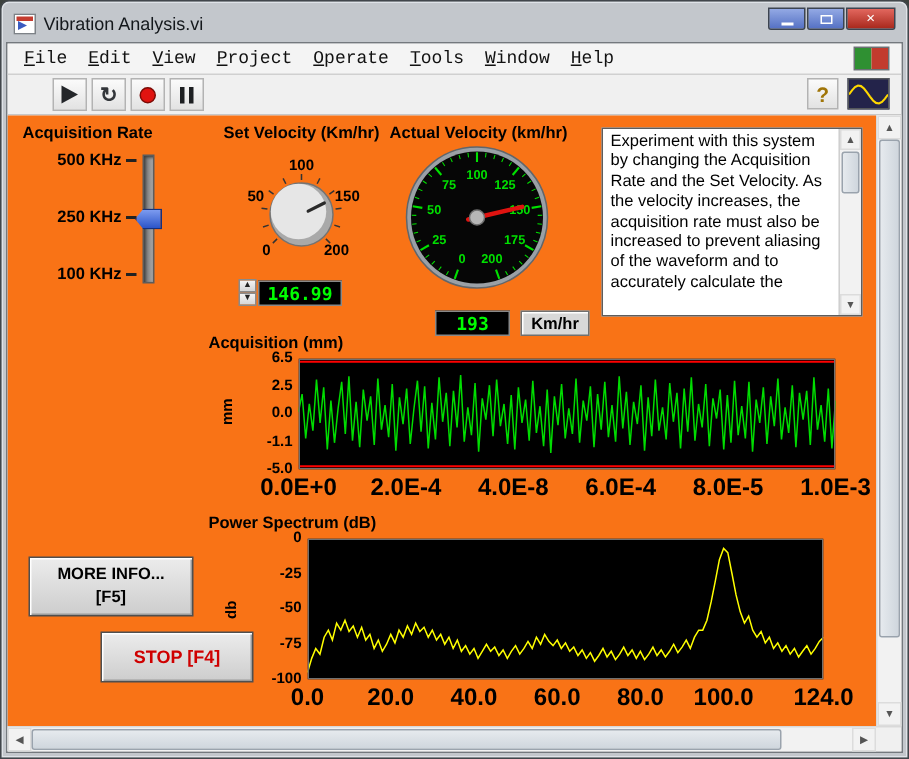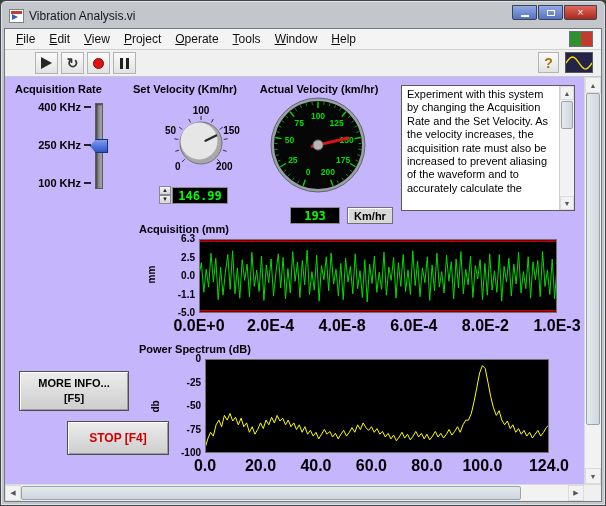--- a/index.html
+++ b/index.html
@@ -16,40 +16,40 @@
   .winbtns{display:flex;gap:1px;align-self:flex-start;margin-top:1px;}
   .winbtn{width:25px;height:15px;border:1px solid #3c4450;border-radius:0 0 2px 2px;
           display:flex;align-items:center;justify-content:center;color:#fff;font-size:10px;line-height:1;
           background:linear-gradient(#93a9e4,#5571c4);}
   .winbtn.close{background:linear-gradient(#e2675e,#a8281c);width:33px;}
   .winbtn .minbar{width:8px;height:2px;background:#fff;margin-top:6px;}
   .winbtn .maxbox{width:8px;height:6px;border:1px solid #fff;}
   .client{flex:1;background:#f0f0f0;border:1px solid #74797e;display:flex;flex-direction:column;overflow:hidden;}
   .menubar{height:21px;background:#f4f4f4;border-bottom:1px solid #d0d0d0;display:flex;align-items:center;
            font-size:12px;color:#111;padding-left:4px;position:relative;}
-  .menu-item{padding:2px 7px;cursor:default;}
+  .menu-item{padding:2px 7px;cursor:default;font-family:Liberation Mono, monospace;}
   .panel-mode-icon{position:absolute;right:8px;top:2px;width:24px;height:16px;background:#fff;
            border:1px solid #6b7075;display:flex;}
   .panel-mode-icon .g{flex:1;background:#2f9032;}
   .panel-mode-icon .r{flex:1;background:#c23b2e;}
   .toolbar{height:27px;background:#f0f0f0;border-bottom:1px solid #c8c8c8;display:flex;align-items:center;
            padding-left:30px;gap:3px;position:relative;}
   .tbtn{width:23px;height:22px;border:1px solid #b3b3b3;background:linear-gradient(#fbfbfb,#e2e2e2);
         display:flex;align-items:center;justify-content:center;}
   .run-arrow{width:0;height:0;border-top:6px solid transparent;border-bottom:6px solid transparent;border-left:11px solid #24262a;}
   .cont-glyph{font-size:14px;font-weight:bold;color:#33363a;line-height:1;}
   .abort-dot{width:11px;height:11px;border-radius:50%;background:#e01310;border:1px solid #7c0b06;}
   .pause-bars{display:flex;gap:3px;}
   .pause-bars i{display:block;width:3px;height:11px;background:#1d1f22;}
   .help-btn{position:absolute;right:42px;top:2px;width:21px;height:21px;border:1px solid #b3b3b3;
         background:linear-gradient(#fbfbfb,#e2e2e2);color:#a07508;font-weight:bold;font-size:14px;
         display:flex;align-items:center;justify-content:center;}
   .waveform-icon{position:absolute;right:8px;top:2px;width:28px;height:21px;background:#23234a;border:1px solid #55585c;}
   .workarea{flex:1;display:flex;min-height:0;}
-  .panel{flex:1;position:relative;background:#c4b5fd;overflow:hidden;}
+  .panel{flex:1;position:relative;background:#f97316;overflow:hidden;}
   .vscroll{width:17px;background:#f2f2f2;border-left:1px solid #d9d9d9;position:relative;}
   .bottombar{height:17px;display:flex;}
   .hscroll{flex:1;background:#f2f2f2;border-top:1px solid #d9d9d9;position:relative;}
   .corner{width:17px;background:#f0f0f0;border-top:1px solid #d9d9d9;}
   .sb-arrow{position:absolute;width:16px;height:16px;display:flex;align-items:center;justify-content:center;
             font-size:7px;color:#555;background:#f2f2f2;border:1px solid #dcdcdc;}
   .sb-thumb{position:absolute;background:linear-gradient(90deg,#e6eaee,#cfd6dd);border:1px solid #9aa3ad;border-radius:2px;}
   .hscroll .sb-thumb{background:linear-gradient(#e6eaee,#cfd6dd);}
   .ctl-label{position:absolute;font-size:11px;font-weight:bold;color:#000;white-space:nowrap;}
   .centered{text-align:center;}
@@ -153,36 +153,36 @@
           </svg>
       </div>
     </div>
 
     <div class="workarea">
       <div class="panel">
 
         <div class="ctl-label" style="left:10px;top:6px;">Acquisition Rate</div>
         <div id="acq-ticks">
             <div class="acq-row" style="left: 18px; top: 24px; width: 68px; justify-content: flex-end;">
-              <span>400 KHz</span>
+              <span>500 KHz</span>
               <span class="tickdash"></span>
             </div>
             <div class="acq-row" style="left: 18px; top: 62px; width: 68px; justify-content: flex-end;">
               <span>250 KHz</span>
               <span class="tickdash"></span>
             </div>
             <div class="acq-row" style="left: 18px; top: 100px; width: 68px; justify-content: flex-end;">
               <span>100 KHz</span>
               <span class="tickdash"></span>
             </div>
           </div>
         <div class="slider-track" style="left:90px;top:26px;height:86px;"></div>
         <div class="slider-handle" style="left:85px;top:62px;"></div>
 
-        <div class="ctl-label centered" style="left:114px;top:6px;width:132px;">Set Velocity (Km/hr)</div>
+        <div class="ctl-label centered" style="left:130px;top:6px;width:132px;">Set Velocity (Km/hr)</div>
         <svg class="plot-svg" id="knob-svg" width="110" height="88" style="left:141px;top:18px;">
             <line x1="38.7365440327094" y1="64.2634559672906" x2="35.90811690796322" y2="67.09188309203678" stroke="#333" stroke-width="1"></line>
             <line x1="33.125700125211466" y1="55.10739087062379" x2="29.32147406003085" y2="56.343458848123575" stroke="#333" stroke-width="1"></line>
             <line x1="32.28316816631183" y1="44.40200730407469" x2="28.33241480393128" y2="43.77626944391376" stroke="#333" stroke-width="1"></line>
             <line x1="36.39260912937621" y1="34.480939197273116" x2="33.15654115187642" y2="32.12979818810322" stroke="#333" stroke-width="1"></line>
             <line x1="44.558218505990425" y1="27.50684994366754" x2="42.74225650703224" y2="23.942823846914067" stroke="#333" stroke-width="1"></line>
             <line x1="55" y1="25" x2="55" y2="21" stroke="#333" stroke-width="1"></line>
             <line x1="65.44178149400958" y1="27.50684994366754" x2="67.25774349296776" y2="23.942823846914067" stroke="#333" stroke-width="1"></line>
             <line x1="73.60739087062379" y1="34.480939197273116" x2="76.84345884812359" y2="32.12979818810322" stroke="#333" stroke-width="1"></line>
             <line x1="77.71683183368816" y1="44.40200730407469" x2="81.66758519606873" y2="43.77626944391376" stroke="#333" stroke-width="1"></line>
@@ -275,30 +275,30 @@
         <div class="chart-wrap" id="disp-wrap" style="left:130px;top:146px;width:426px;height:106px;">
           <div class="chart-title" style="left:4px;top:0;">Acquisition (mm)</div>
           <div class="ylab" style="left:8px;top:46px;">mm</div>
           <svg class="plot-svg" id="disp-svg" width="358" height="74" style="left:64px;top:16px;">
               <rect x="0" y="0" width="358" height="74" fill="#000000"></rect>
               <line x1="0" x2="358" y1="2.2199999999999984" y2="2.2199999999999984" stroke="#ff0000" stroke-width="1.3"></line>
               <line x1="0" x2="358" y1="71.78" y2="71.78" stroke="#ff0000" stroke-width="1.3"></line>
               <polyline points="0.0,35.5 2.4,23.7 4.8,53.3 7.2,30.3 9.6,48.1 12.0,14.1 14.4,42.9 16.8,19.2 19.2,60.7 21.6,28.1 24.0,56.2 26.4,33.3 28.8,15.5 31.2,50.3 33.6,11.8 36.0,54.8 38.4,28.9 40.8,59.2 43.2,20.7 45.7,41.4 48.1,25.2 50.5,57.7 52.9,13.3 55.3,47.4 57.7,31.1 60.1,52.5 62.5,17.0 64.9,61.4 67.3,25.9 69.7,43.7 72.1,20.0 74.5,57.0 76.9,34.0 79.3,14.8 81.7,48.8 84.1,18.5 86.5,59.9 88.9,29.6 91.3,54.0 93.7,12.6 96.1,42.2 98.5,22.9 100.9,58.5 103.3,21.5 105.7,45.9 108.1,11.1 110.5,55.5 112.9,32.6 115.3,51.1 117.7,16.3 120.1,62.2 122.5,26.6 124.9,40.7 127.3,17.8 129.7,51.8 132.1,14.1 134.6,45.1 137.0,30.3 139.4,57.0 141.8,24.4 144.2,60.7 146.6,19.2 149.0,42.9 151.4,27.4 153.8,54.8 156.2,14.8 158.6,49.6 161.0,31.8 163.4,58.5 165.8,20.7 168.2,62.9 170.6,25.2 173.0,44.4 175.4,17.0 177.8,53.3 180.2,33.3 182.6,50.3 185.0,13.3 187.4,56.2 189.8,28.1 192.2,41.4 194.6,18.5 197.0,59.2 199.4,23.7 201.8,47.4 204.2,15.5 206.6,52.5 209.0,31.1 211.4,55.5 213.8,11.8 216.2,46.6 218.6,22.2 221.0,57.7 223.4,28.9 225.9,43.7 228.3,17.8 230.7,61.4 233.1,25.9 235.5,51.8 237.9,14.1 240.3,48.1 242.7,32.6 245.1,54.0 247.5,16.3 249.9,42.2 252.3,22.9 254.7,59.9 257.1,20.0 259.5,48.8 261.9,12.6 264.3,54.8 266.7,30.3 269.1,45.9 271.5,17.0 273.9,58.5 276.3,26.6 278.7,40.0 281.1,20.7 283.5,60.7 285.9,24.4 288.3,56.2 290.7,14.8 293.1,51.1 295.5,31.8 297.9,53.3 300.3,15.5 302.7,62.2 305.1,27.4 307.5,42.9 309.9,19.2 312.3,57.0 314.8,25.2 317.2,45.1 319.6,13.3 322.0,54.0 324.4,32.6 326.8,49.6 329.2,17.8 331.6,59.2 334.0,22.9 336.4,40.7 338.8,21.5 341.2,57.7 343.6,12.6 346.0,47.4 348.4,31.1 350.8,55.5 353.2,20.0 355.6,59.9 358.0,28.1" fill="none" stroke="#00dd00" stroke-width="1"></polyline>
               <rect x="0.5" y="0.5" width="357" height="73" fill="none" stroke="#707070"></rect>
             </svg>
-        <div class="ytick" style="left: 26px; width: 34px; top: 10px;">6.3</div>
+        <div class="ytick" style="left: 26px; width: 34px; top: 10px;">6.5</div>
             <div class="ytick" style="left: 26px; width: 34px; top: 28.5px;">2.5</div>
             <div class="ytick" style="left: 26px; width: 34px; top: 47px;">0.0</div>
             <div class="ytick" style="left: 26px; width: 34px; top: 65.5px;">-1.1</div>
             <div class="ytick" style="left: 26px; width: 34px; top: 84px;">-5.0</div>
             <div class="xtick" style="left: 64px; top: 94px;">0.0E+0</div>
             <div class="xtick" style="left: 135.6px; top: 94px;">2.0E-4</div>
             <div class="xtick" style="left: 207.2px; top: 94px;">4.0E-8</div>
             <div class="xtick" style="left: 278.8px; top: 94px;">6.0E-4</div>
-            <div class="xtick" style="left: 350.4px; top: 94px;">8.0E-2</div>
+            <div class="xtick" style="left: 350.4px; top: 94px;">8.0E-5</div>
             <div class="xtick" style="left: 422px; top: 94px;">1.0E-3</div>
           </div>
 
         <div class="chart-wrap" id="pow-wrap" style="left:130px;top:266px;width:432px;height:128px;">
           <div class="chart-title" style="left:4px;top:0;">Power Spectrum (dB)</div>
           <div class="ylab" style="left:14px;top:58px;">db</div>
           <svg class="plot-svg" id="pow-svg" width="344" height="94" style="left:70px;top:16px;">
               <rect x="0" y="0" width="344" height="94" fill="#000000"></rect>
               <polyline points="0.0,89.3 2.8,79.9 5.5,73.3 8.3,77.1 11.1,65.8 13.9,61.1 16.6,67.7 19.4,56.4 22.2,61.1 25.0,54.5 27.7,62.0 30.5,58.3 33.3,65.8 36.1,59.2 38.8,67.7 41.6,63.9 44.4,73.3 47.2,67.7 49.9,75.2 52.7,70.5 55.5,63.9 58.3,69.6 61.0,61.1 63.8,65.8 66.6,58.3 69.4,63.9 72.1,56.4 74.9,62.0 77.7,59.2 80.5,65.8 83.2,61.1 86.0,67.7 88.8,63.9 91.5,70.5 94.3,65.8 97.1,73.3 99.9,67.7 102.6,75.2 105.4,71.4 108.2,77.1 111.0,73.3 113.7,79.9 116.5,75.2 119.3,70.5 122.1,75.2 124.8,72.4 127.6,78.0 130.4,74.3 133.2,79.9 135.9,75.2 138.7,71.4 141.5,77.1 144.3,73.3 147.0,68.6 149.8,73.3 152.6,65.8 155.4,70.5 158.1,63.9 160.9,68.6 163.7,71.4 166.5,67.7 169.2,73.3 172.0,69.6 174.8,75.2 177.5,72.4 180.3,78.0 183.1,74.3 185.9,79.9 188.6,76.1 191.4,81.8 194.2,78.0 197.0,73.3 199.7,79.0 202.5,75.2 205.3,80.8 208.1,77.1 210.8,72.4 213.6,78.0 216.4,74.3 219.2,79.9 221.9,75.2 224.7,80.8 227.5,77.1 230.3,72.4 233.0,78.0 235.8,74.3 238.6,79.0 241.4,75.2 244.1,70.5 246.9,76.1 249.7,72.4 252.5,67.7 255.2,73.3 258.0,65.8 260.8,61.1 263.5,61.1 266.3,54.5 269.1,42.3 271.9,28.2 274.6,14.1 277.4,6.6 280.2,9.4 283.0,23.5 285.7,37.6 288.5,48.9 291.3,56.4 294.1,51.7 296.8,61.1 299.6,65.8 302.4,62.0 305.2,69.6 307.9,65.8 310.7,73.3 313.5,69.6 316.3,75.2 319.0,71.4 321.8,77.1 324.6,73.3 327.4,79.0 330.1,75.2 332.9,71.4 335.7,77.1 338.5,73.3 341.2,68.6 344.0,65.8" fill="none" stroke="#ffff00" stroke-width="1"></polyline>
               <rect x="0.5" y="0.5" width="343" height="93" fill="none" stroke="#707070"></rect>

